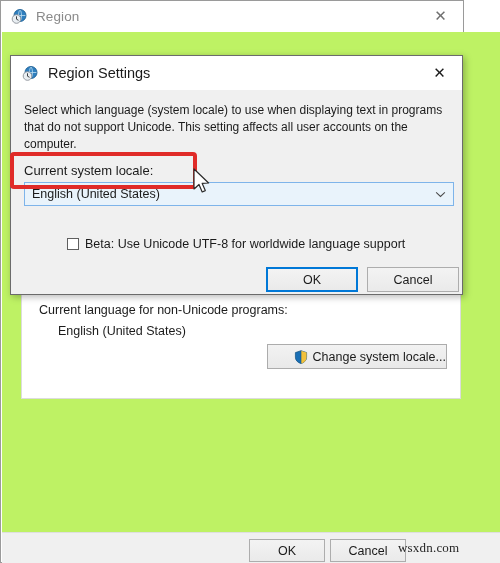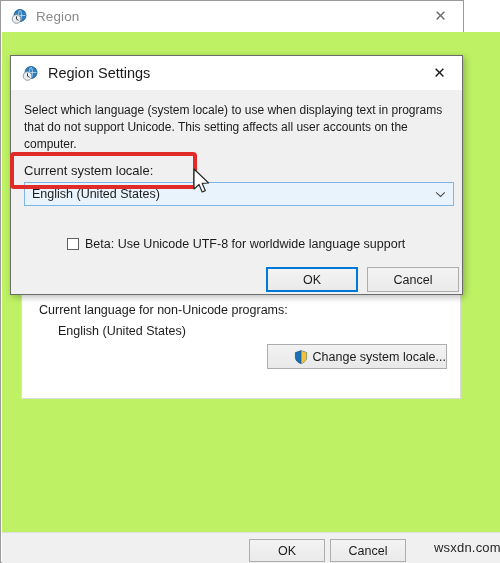--- a/index.html
+++ b/index.html
@@ -304,24 +304,24 @@
     left: 192px;
     top: 168px;
     width: 20px;
     height: 30px;
     pointer-events: none;
   }
 
   
   #watermark {
     position: absolute;
-    left: 434px;
+    left: 398px;
     top: 540px;
     font-size: 13px;
-    font-family: Liberation Sans, sans-serif;
+    font-family: Liberation Serif, serif;
     color: #262626;
     letter-spacing: .2px;
   }
 
   .shield-icon { width: 14px; height: 14px; flex: 0 0 auto; }
 </style>
 </head>
 <body>
 
 <div id="region-window">

